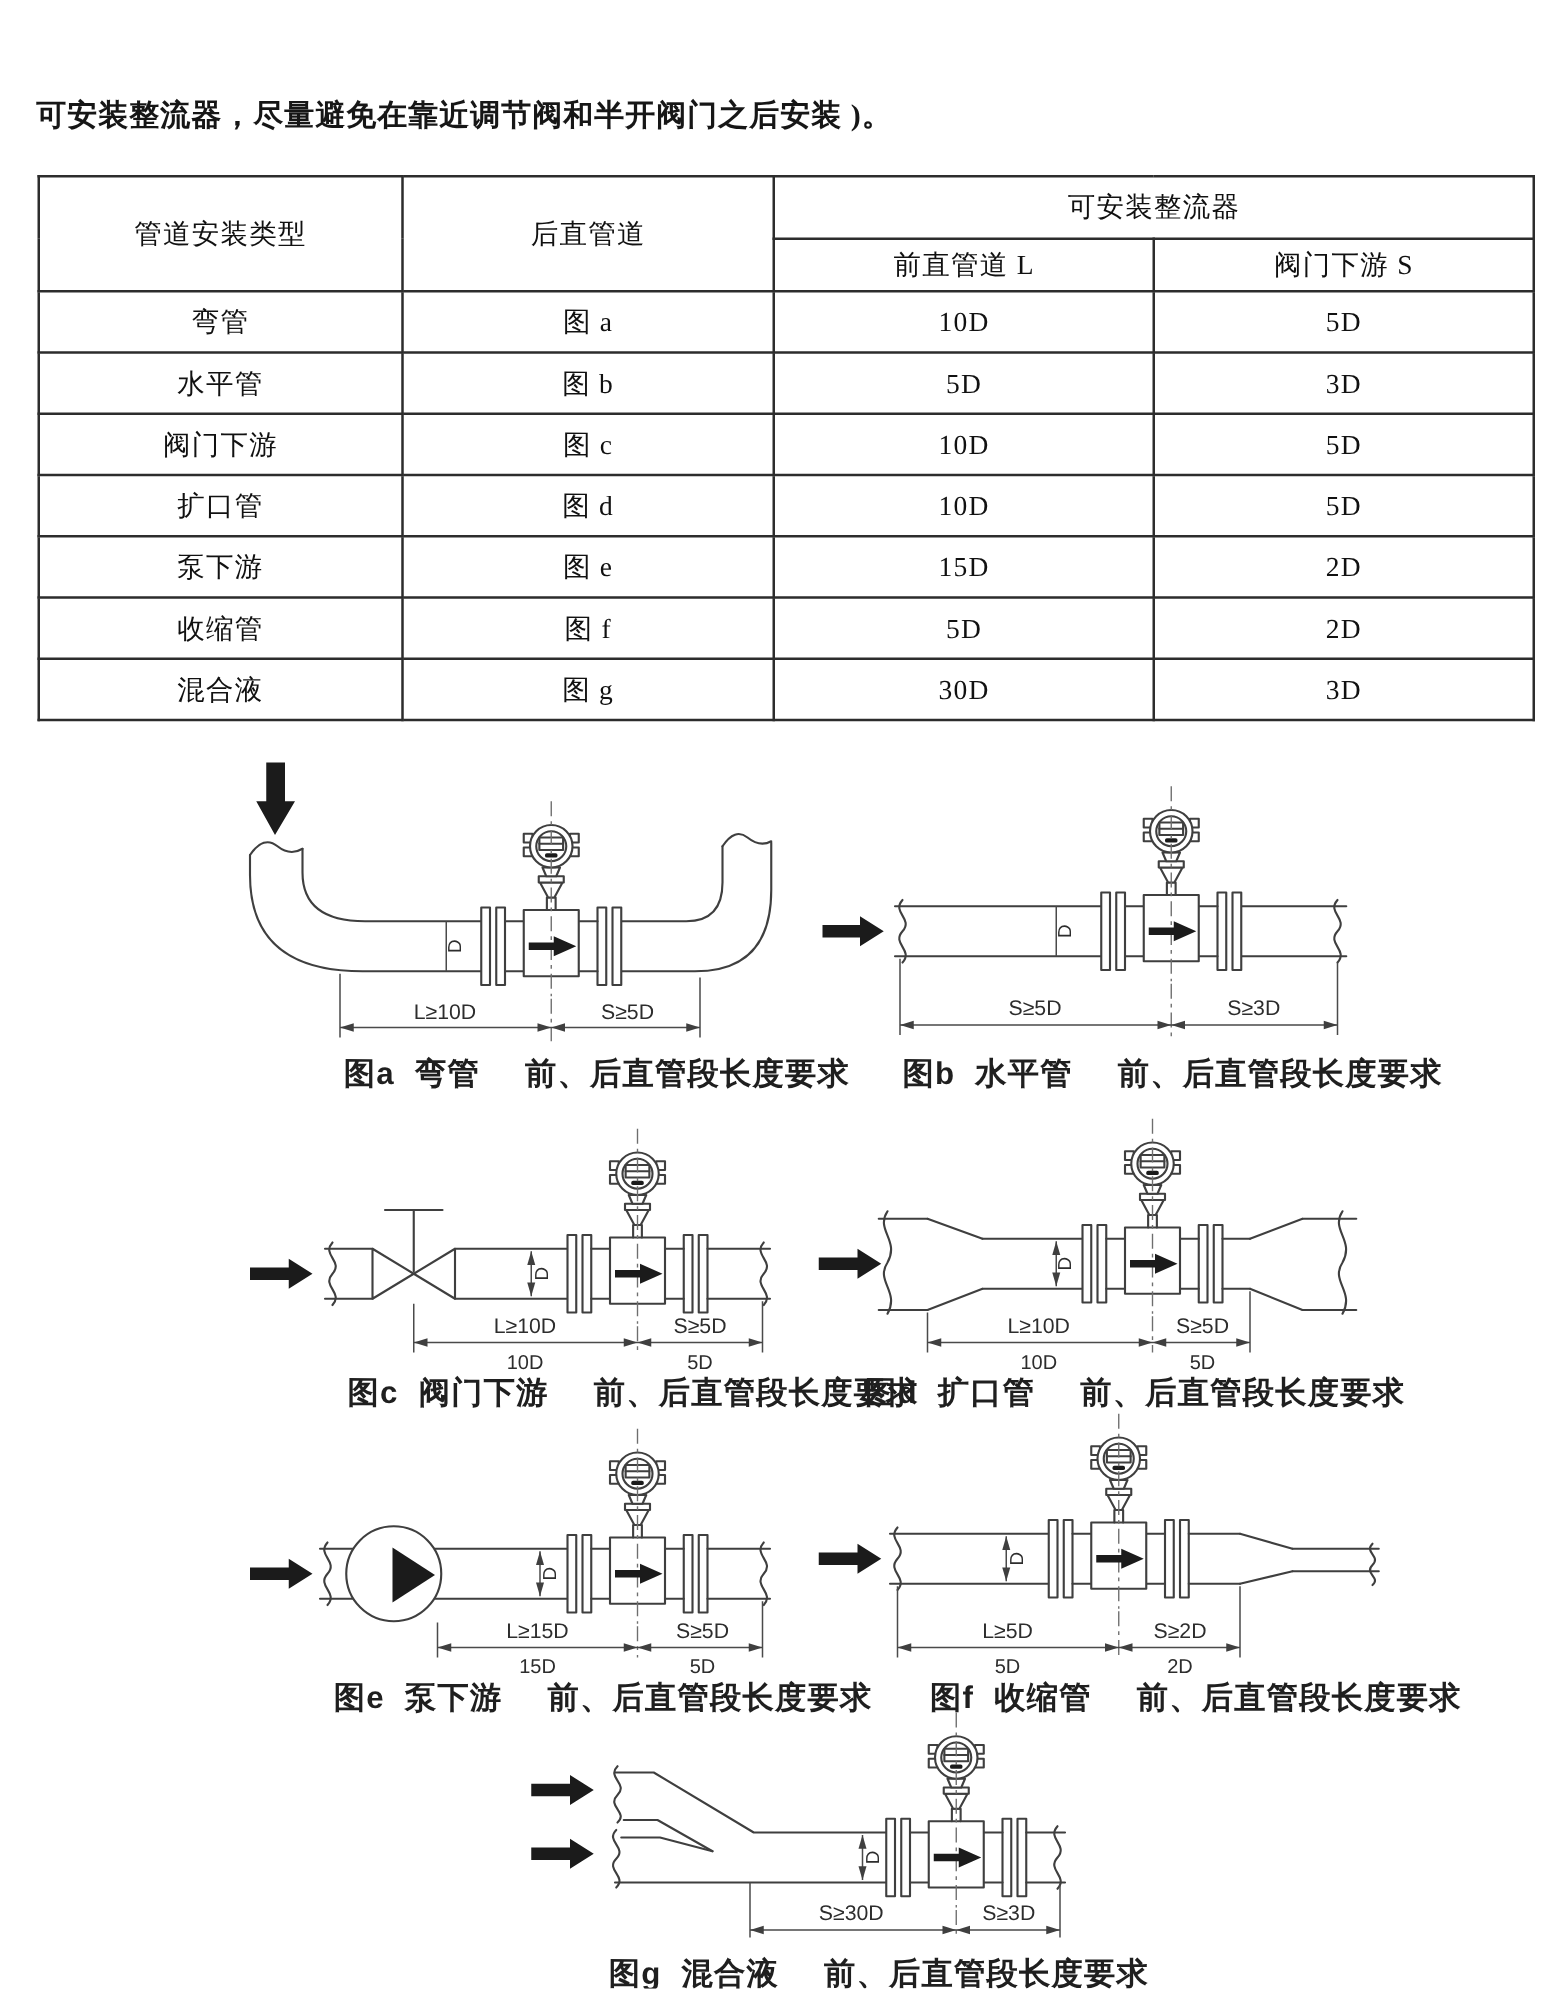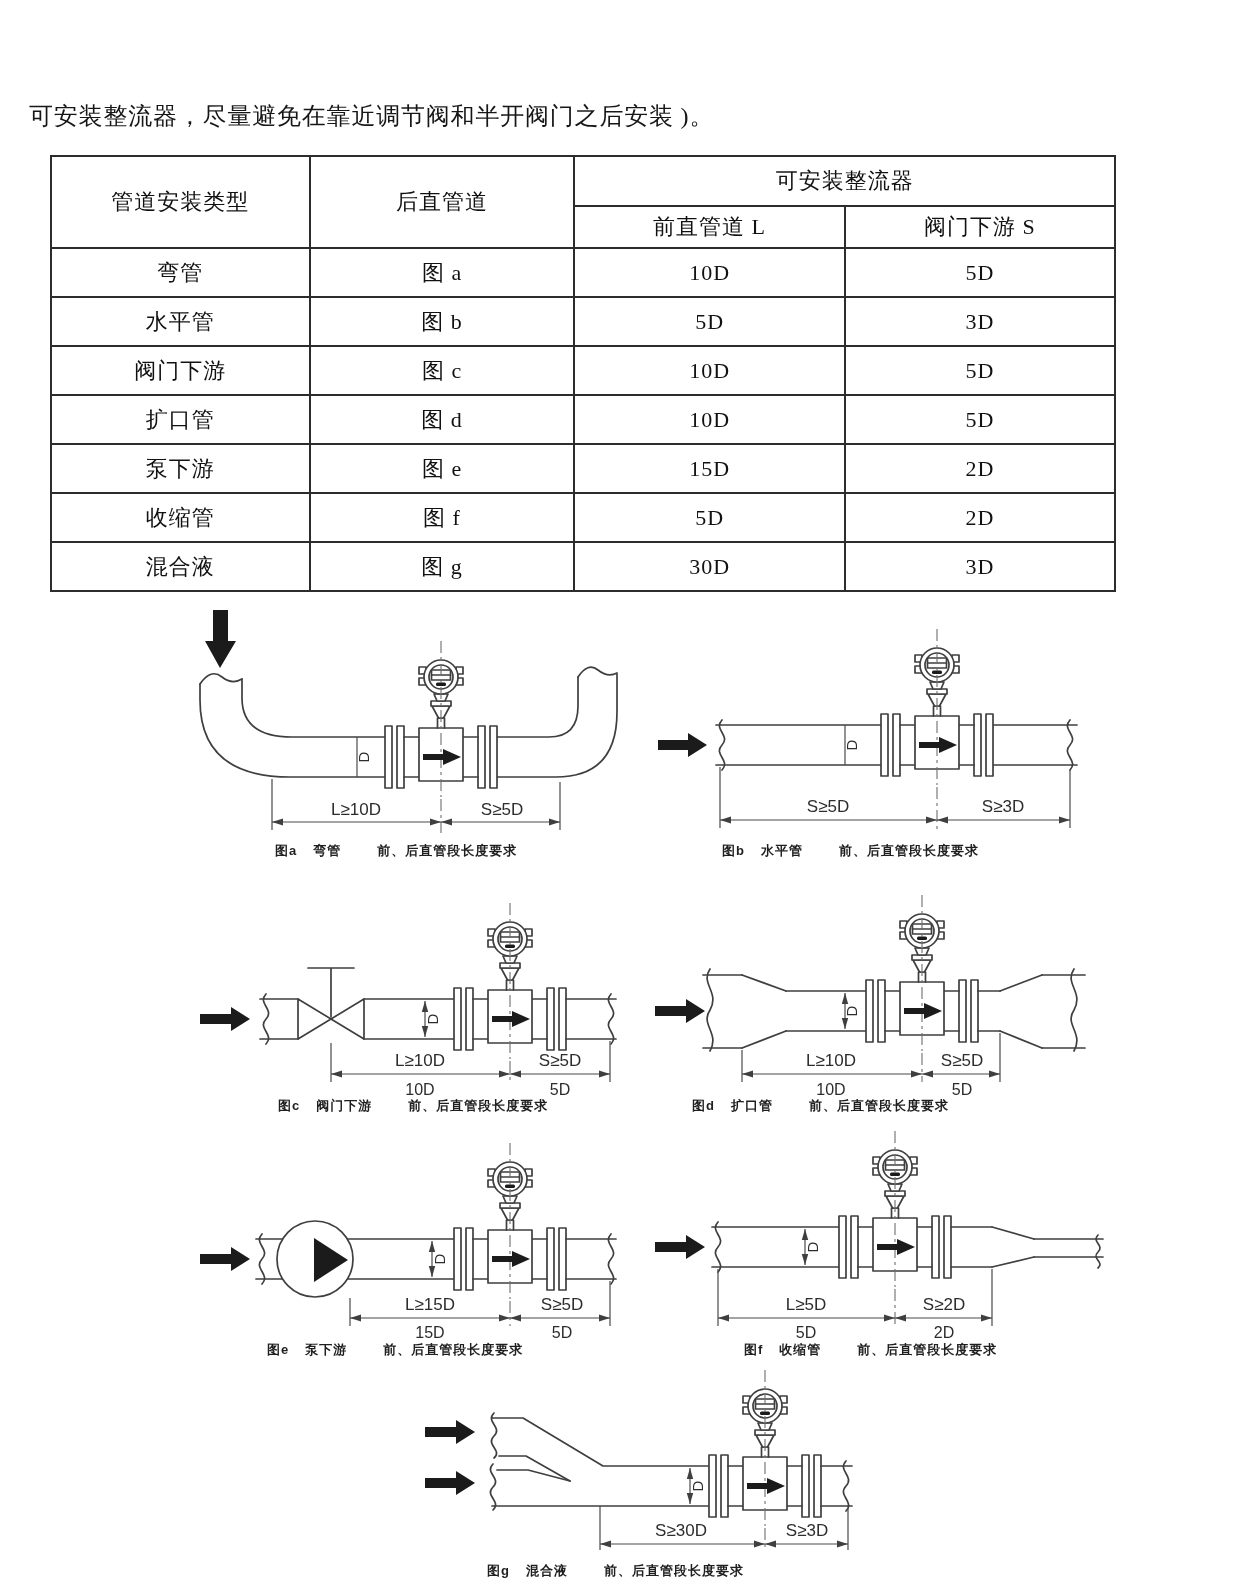--- a/index.html
+++ b/index.html
@@ -1,23 +1,23 @@
 <!DOCTYPE html>
 <html><head>
 <meta charset="utf-8">
 <style>
   html,body{margin:0;padding:0;background:#fff;}
   #page{position:relative;width:1252px;height:1591px;background:#ffffff;overflow:hidden;
         font-family:"Liberation Serif","DejaVu Serif",serif;color:#1c1c1c;}
   .intro-line{position:absolute;font-size:24px;letter-spacing:0.8px;color:#161616;white-space:nowrap;}
   #intro1{left:76px;top:14px;}
-  #intro2{left:29px;top:100px;}
+  #intro2{left:29px;top:76px;font-weight:bold;}
 
   
-  #spec-table{position:absolute;left:30px;top:155px;width:1066px;border-collapse:collapse;table-layout:fixed;margin-left:20px;}
+  #spec-table{position:absolute;left:30px;top:140px;width:1198px;border-collapse:collapse;table-layout:fixed;}
   #spec-table th,#spec-table td{border:2px solid #2c2c2c;text-align:center;vertical-align:middle;
       font-weight:normal;font-size:22px;color:#111;padding:0;letter-spacing:1px;}
   #spec-table .h1{height:50px;}
   #spec-table .h2{height:42px;}
   #spec-table td{height:47px;}
   col.c1{width:24.3%;} col.c2{width:24.9%;} col.c3{width:25.4%;} col.c4{width:25.4%;}
 
   
   #diagrams{position:absolute;left:0;top:0;width:1252px;height:1591px;pointer-events:none;}
   .pl{stroke:#3f3f3f;stroke-width:1.7;fill:none;stroke-linejoin:round;stroke-linecap:round;}
@@ -26,21 +26,21 @@
   .cl{stroke:#6e6e6e;stroke-width:1.1;fill:none;stroke-dasharray:12 4 3 4;}
   .ar{fill:#1b1b1b;stroke:none;}
   .ah{fill:#3f3f3f;stroke:none;}
   .dim{font-family:"Liberation Sans","DejaVu Sans",sans-serif;font-size:17px;fill:#2d2d2d;text-anchor:middle;}
   .dsub{font-family:"Liberation Sans","DejaVu Sans",sans-serif;font-size:16px;fill:#2d2d2d;text-anchor:middle;}
   .dtxt{font-family:"Liberation Sans","DejaVu Sans",sans-serif;font-size:15px;fill:#2d2d2d;text-anchor:middle;}
 
   
   .cap{position:absolute;display:flex;align-items:baseline;
        font-family:"Liberation Sans","DejaVu Sans",sans-serif;font-weight:bold;
-       font-size:13px;color:#1f1f1f;letter-spacing:1px;white-space:nowrap;}
+       font-size:25px;color:#1f1f1f;letter-spacing:1px;white-space:nowrap;}
   .cap .g1{margin-right:16px;}
   .cap .g2{margin-right:36px;}
 </style>
 </head>
 <body>
 
 <div id="page">
 
   <div class="intro-line" id="intro2">可安装整流器，尽量避免在靠近调节阀和半开阀门之后安装 )。</div>
 

